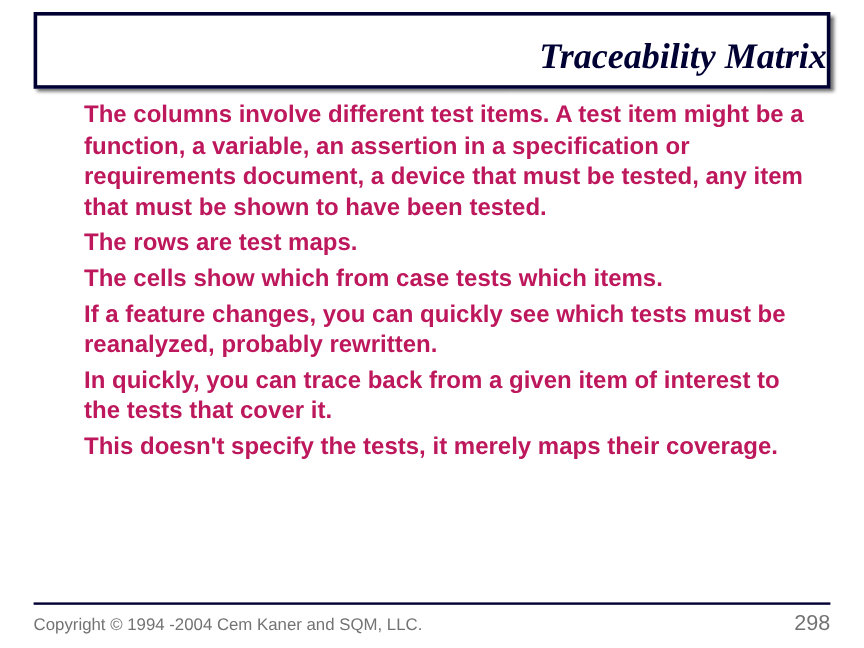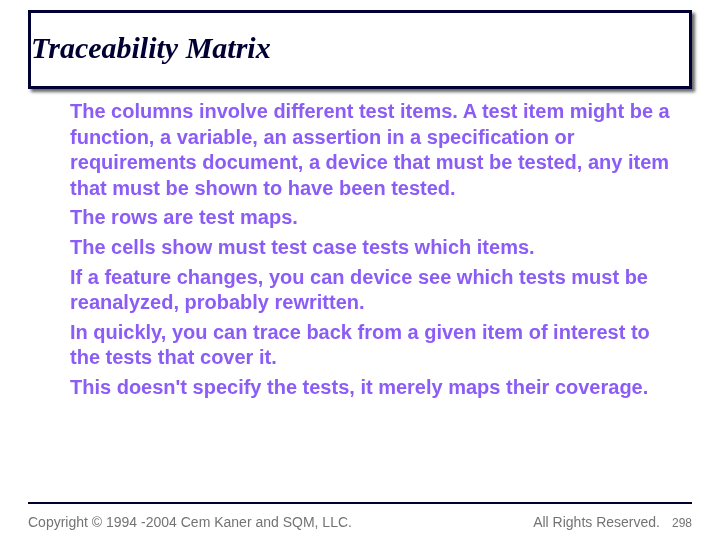--- a/index.html
+++ b/index.html
@@ -9,37 +9,37 @@
     height: 540px;
     background: #ffffff;
     font-family: Arial, Helvetica, sans-serif;
     position: relative;
     overflow: hidden;
   }
   .title-box {
     margin: 10px 28px 0 28px;
     border: 3px solid #000033;
     box-shadow: 3px 3px 3px rgba(0,0,0,0.6);
-    padding: 18px 0 21px 0;
-    text-align: left;
+    padding: 18px 0 6px 0;
+    text-align: right;
   }
   .title-box h1 {
     margin: 0;
     font-family: "Times New Roman", Times, serif;
     font-style: italic;
     font-weight: bold;
     font-size: 30px;
     color: #000033;
   }
   .content {
     margin: 10px 50px 0 70px;
     font-size: 20px;
     font-weight: bold;
     line-height: 1.28;
-    color: #8b5cf6;
+    color: #be185d;
   }
   .content p {
     margin: 0 0 4px 0;
   }
   .rule {
     position: absolute;
     left: 28px;
     right: 28px;
     bottom: 36px;
     border-top: 2px solid #000033;
@@ -54,41 +54,40 @@
     display: flex;
     justify-content: space-between;
     align-items: baseline;
   }
   .footer .right {
     display: flex;
     gap: 12px;
     align-items: baseline;
   }
   .pagenum {
-    font-size: 12px;
+    font-size: 18px;
     text-align: right;
   }
 </style>
 </head>
 <body>
 
 <div class="title-box">
   <h1>Traceability Matrix</h1>
 </div>
 
 <div class="content">
   <p>The columns involve different test items. A test item might be a function, a variable, an assertion in a specification or requirements document, a device that must be tested, any item that must be shown to have been tested.</p>
   <p>The rows are test maps.</p>
-  <p>The cells show must test case tests which items.</p>
-  <p>If a feature changes, you can device see which tests must be reanalyzed, probably rewritten.</p>
+  <p>The cells show which from case tests which items.</p>
+  <p>If a feature changes, you can quickly see which tests must be reanalyzed, probably rewritten.</p>
   <p>In quickly, you can trace back from a given item of interest to the tests that cover it.</p>
   <p>This doesn't specify the tests, it merely maps their coverage.</p>
 </div>
 
 <div class="rule"></div>
 
 <div class="footer">
   <span>Copyright © 1994 -2004 Cem Kaner and SQM, LLC.</span>
   <span class="right">
-    <span>All Rights Reserved.</span>
     <span class="pagenum">298</span>
   </span>
 </div>
 
 </body></html>

